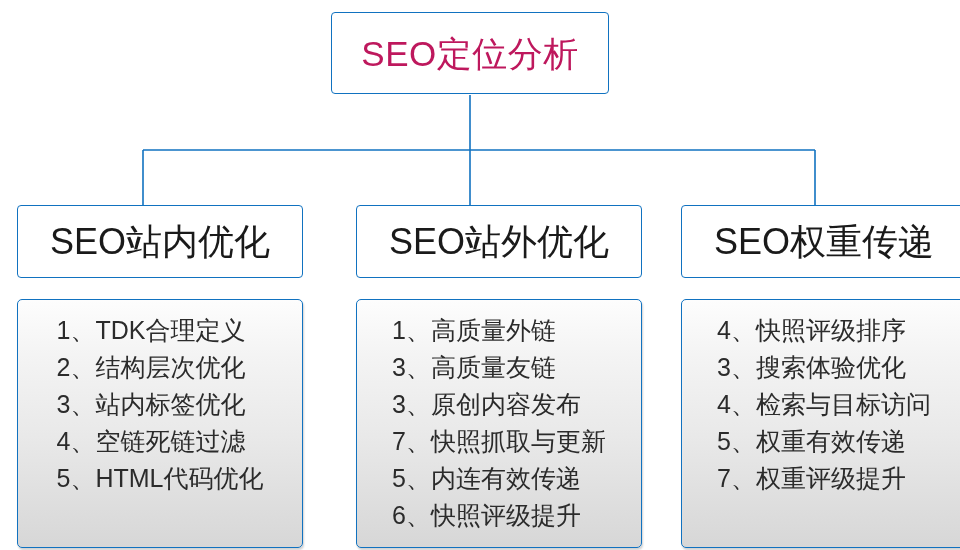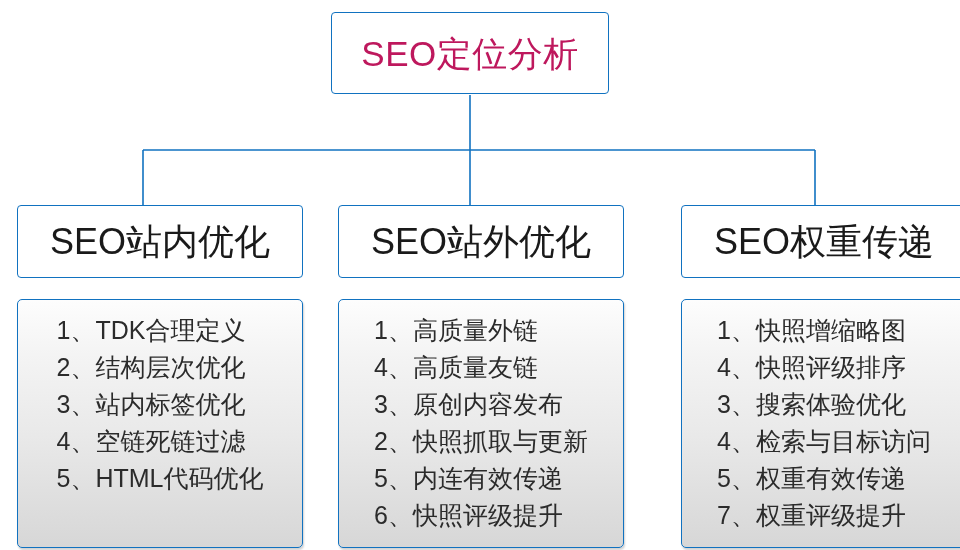--- a/index.html
+++ b/index.html
@@ -52,21 +52,21 @@
     white-space: nowrap;
   }
 
   
   .column {
     position: absolute;
     top: 205px;
     padding-left: 12px;
   }
   .col-0 { left: 5px;   width: 286px; }
-  .col-1 { left: 326px; width: 286px; }
+  .col-1 { left: 344px; width: 286px; }
   .col-2 { left: 669px; width: 286px; }
 
   .col-header {
     box-sizing: border-box;
     width: 100%;
     height: 73px;
     background: #ffffff;
     border: 1.6px solid #1172c0;
     border-radius: 4px;
     display: flex;
@@ -141,36 +141,35 @@
     </div>
   </div>
 
   <div class="column col-1">
     <div class="col-header">
       <span class="col-header-label">SEO站外优化</span>
     </div>
     <div class="col-body">
       <ul class="item-list">
         <li class="item">1、高质量外链</li>
-        <li class="item">4、高质量友链</li>
+        <li class="item">3、高质量友链</li>
         <li class="item">3、原创内容发布</li>
-        <li class="item">2、快照抓取与更新</li>
+        <li class="item">7、快照抓取与更新</li>
         <li class="item">5、内连有效传递</li>
         <li class="item">6、快照评级提升</li>
       </ul>
     </div>
   </div>
 
   <div class="column col-2">
     <div class="col-header">
       <span class="col-header-label">SEO权重传递</span>
     </div>
     <div class="col-body">
       <ul class="item-list">
-        <li class="item">1、快照增缩略图</li>
         <li class="item">4、快照评级排序</li>
         <li class="item">3、搜索体验优化</li>
         <li class="item">4、检索与目标访问</li>
         <li class="item">5、权重有效传递</li>
         <li class="item">7、权重评级提升</li>
       </ul>
     </div>
   </div>
 
 </div>

